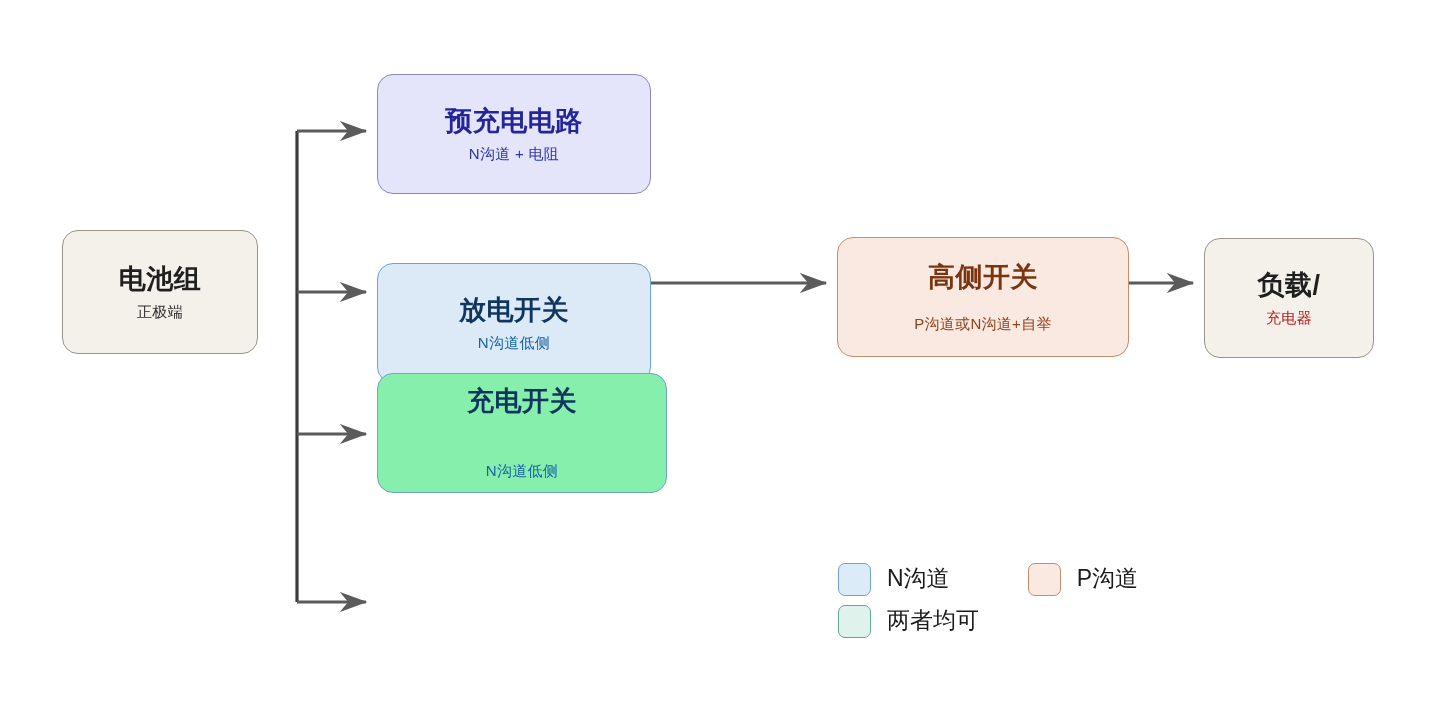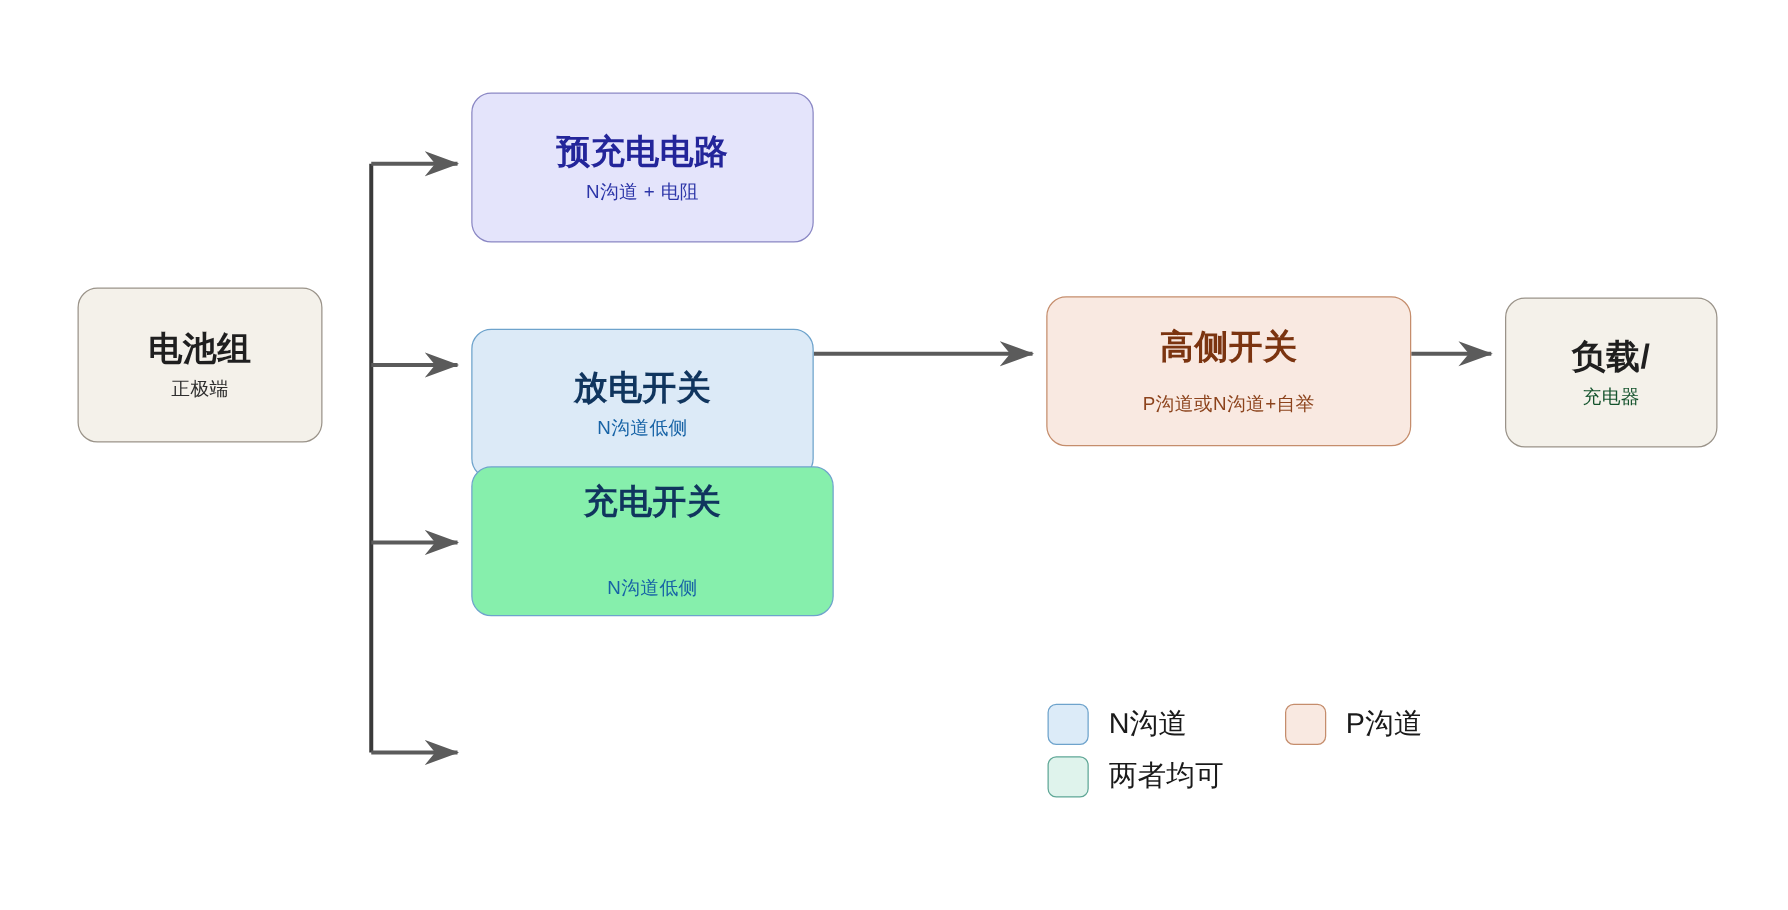--- a/index.html
+++ b/index.html
@@ -108,21 +108,21 @@
   #node-highside .t1 { color: #7b3410; }
   #node-highside .t2 { color: #8c431c; margin-top: 14px; }
 
   
   #node-load {
     left: 1204px; top: 238px; width: 170px; height: 120px;
     background: #f4f1ea;
     border-color: #9a9389;
   }
   #node-load .t1 { color: #1f1f1f; }
-  #node-load .t2 { color: #14532d; }
+  #node-load .t2 { color: #b91c1c; }
 
   
   #legend {
     position: absolute;
     left: 838px;
     top: 558px;
     width: 400px;
   }
   .legend-row {
     display: flex;

